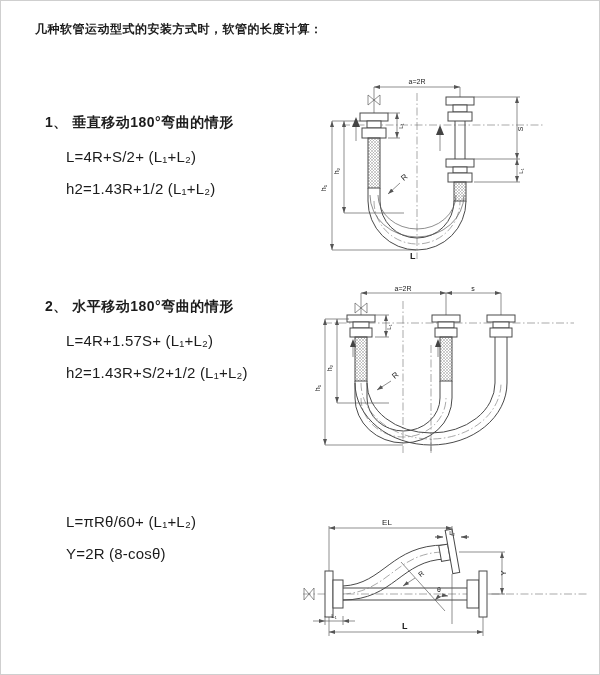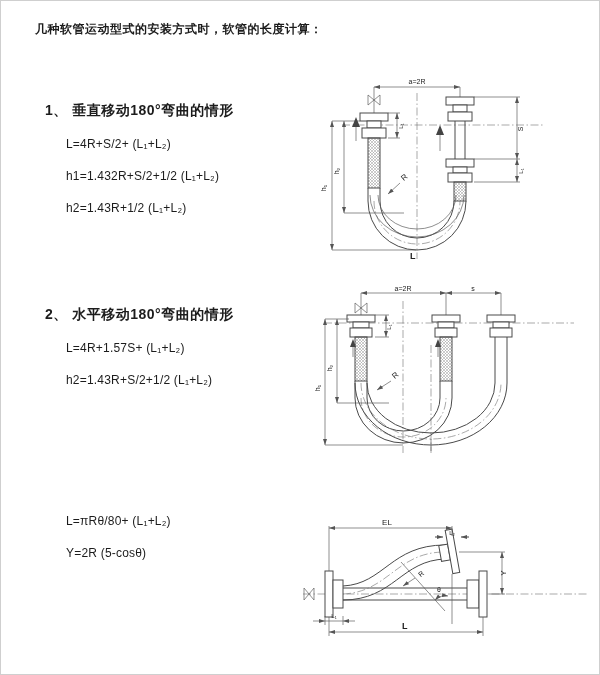--- a/index.html
+++ b/index.html
@@ -1,23 +1,23 @@
 <!DOCTYPE html>
 <html><head>
 <meta charset="utf-8">
 <style>
   html,body{margin:0;padding:0;background:#fff;}
   .page{position:relative;width:600px;height:675px;background:#ffffff;
         border:1px solid #cfcfcf;box-sizing:border-box;overflow:hidden;
         font-family:"Liberation Sans","DejaVu Sans",sans-serif;color:#1c1c1c;}
   .title{position:absolute;left:34px;top:20px;font-size:12px;font-weight:bold;letter-spacing:.5px;}
   .section{position:absolute;left:44px;width:278px;}
-  .s1{top:101px}.s2{top:305px}.s3{top:512px}
+  .s1{top:113px}.s2{top:297px}.s3{top:512px}
   .sec-head{font-size:14px;font-weight:bold;margin:0 0 16px 0;letter-spacing:.5px;}
-  .formula{font-size:12px;line-height:17px;padding-left:21px;margin:0 0 15px 0;letter-spacing:.2px;}
+  .formula{font-size:15px;line-height:17px;padding-left:21px;margin:0 0 15px 0;letter-spacing:.2px;}
   .diagram{position:absolute;}
   .d1{left:311px;top:72px}.d2{left:308px;top:282px}.d3{left:298px;top:515px}
   svg .ln{stroke:#4a4a4a;stroke-width:1;fill:none}
   svg .thin{stroke:#5f5f5f;stroke-width:.7;fill:none}
   svg .dim{stroke:#5f5f5f;stroke-width:.7;fill:none}
   svg .cl{stroke:#6f6f6f;stroke-width:.6;fill:none;stroke-dasharray:8 2.5 1.5 2.5}
   svg .fit{fill:#fff;stroke:#4a4a4a;stroke-width:1}
   svg .braid{stroke:#4a4a4a;stroke-width:1}
   svg text{fill:#222;font-family:"Liberation Sans","DejaVu Sans",sans-serif}
   .t6{font-size:6px}.t7{font-size:7px}.t8{font-size:8px}
@@ -29,36 +29,35 @@
 <div class="page">
 
   <div class="title">几种软管运动型式的安装方式时，软管的长度计算：</div>
 
   <div class="section s1">
     <div class="sec-head">
       <span>1、</span>
       <span>垂直移动180°弯曲的情形</span>
     </div>
     <div class="formula">L=4R+S/2+ (L₁+L₂)</div>
-    <div class="formula">h1=1.432R+S/2+1/2 (L₁+L₂)</div>
     <div class="formula">h2=1.43R+1/2 (L₁+L₂)</div>
   </div>
 
   <div class="section s2">
     <div class="sec-head">
       <span>2、</span>
       <span>水平移动180°弯曲的情形</span>
     </div>
     <div class="formula">L=4R+1.57S+ (L₁+L₂)</div>
     <div class="formula">h2=1.43R+S/2+1/2 (L₁+L₂)</div>
   </div>
 
   <div class="section s3">
-    <div class="formula">L=πRθ/80+ (L₁+L₂)</div>
-    <div class="formula">Y=2R (5-cosθ)</div>
+    <div class="formula">L=πRθ/60+ (L₁+L₂)</div>
+    <div class="formula">Y=2R (8-cosθ)</div>
   </div>
 
   <div class="diagram d1">
   <svg width="285" height="188" viewBox="0 0 285 188">
     <defs>
       <marker id="d1ae" markerWidth="7" markerHeight="5" refX="6" refY="2" orient="auto" markerUnits="userSpaceOnUse">
         <path d="M0,0 L6,2 L0,4 Z" fill="#555"></path>
           </marker>
       <marker id="d1as" markerWidth="7" markerHeight="5" refX="0" refY="2" orient="auto" markerUnits="userSpaceOnUse">
         <path d="M6,0 L0,2 L6,4 Z" fill="#555"></path>

